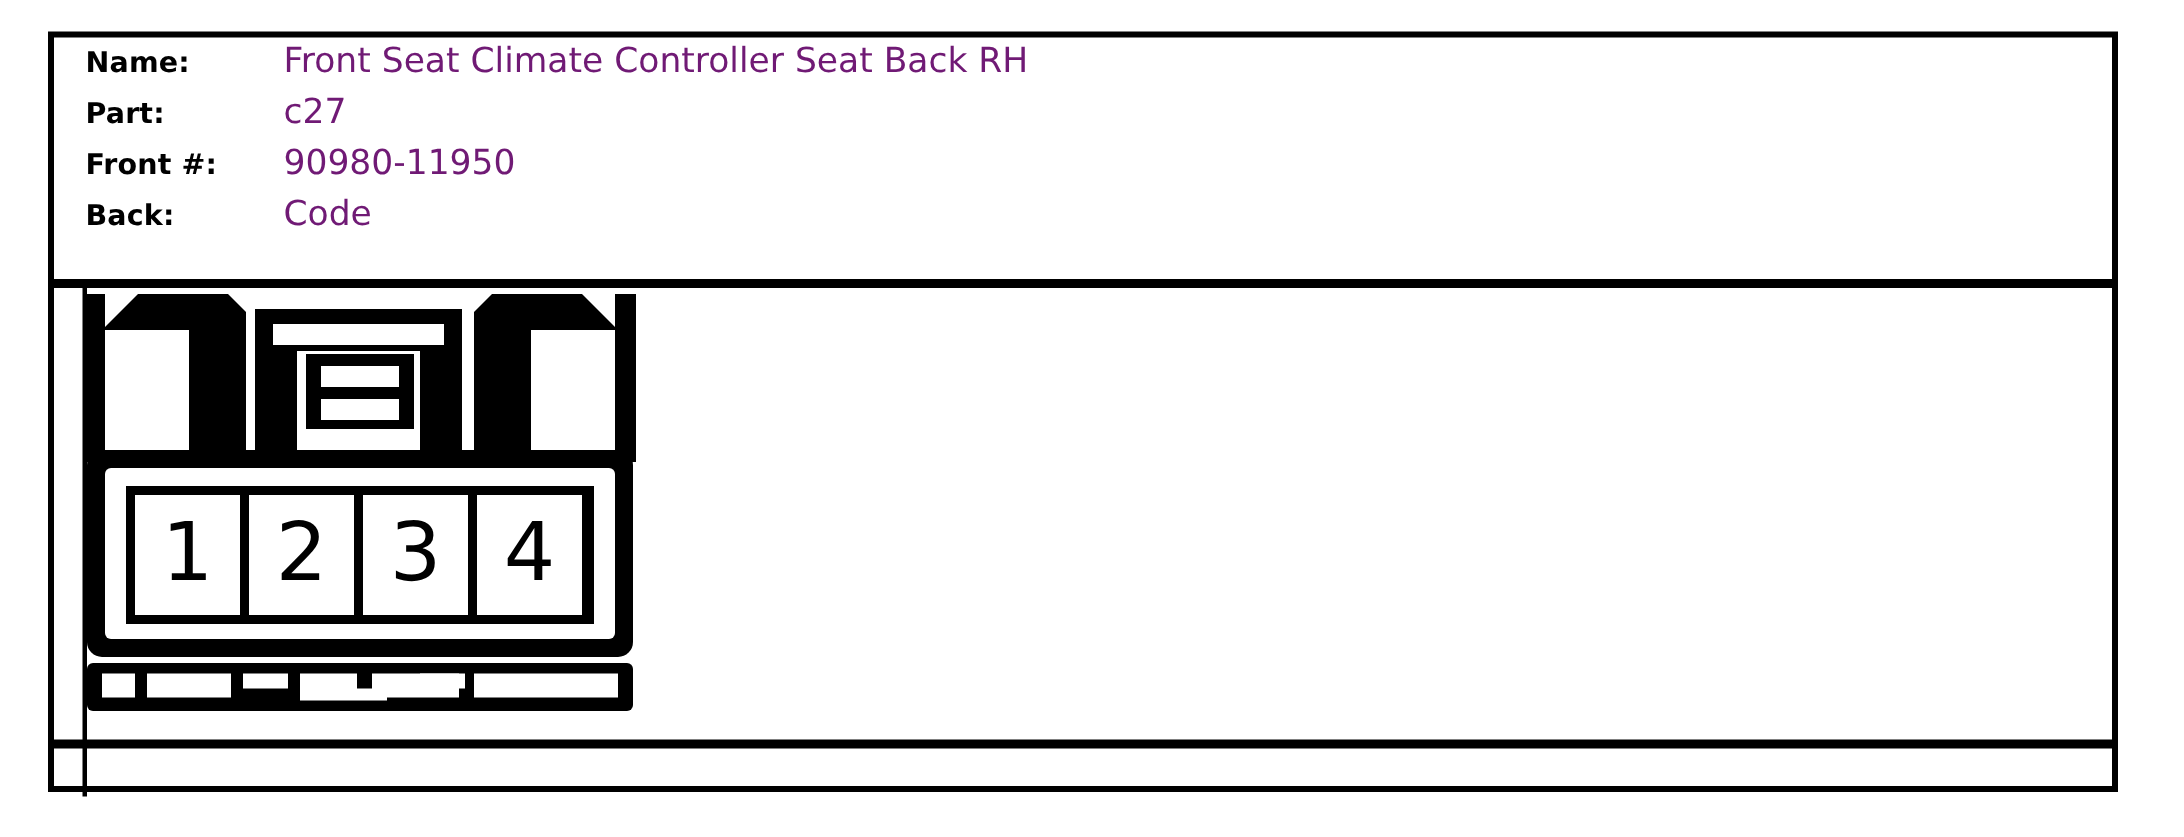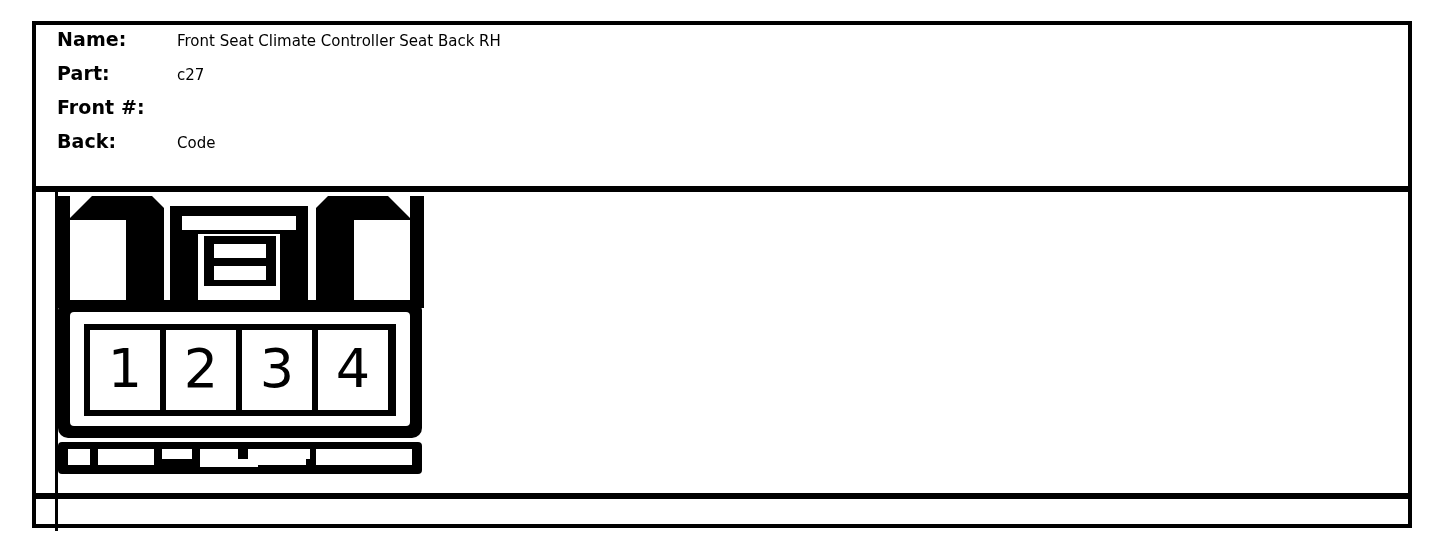--- a/index.html
+++ b/index.html
@@ -66,34 +66,35 @@
   .info {
     position: absolute;
     left: 57px;
     top: 28px;
     width: 1000px;
   }
   .info-row {
     display: flex;
     align-items: baseline;
     height: 34px;
+    gap: 12px;
   }
   .info-label {
     width: 120px;
     flex: 0 0 120px;
     font-size: 19px;
     font-weight: bold;
     color: #000000;
     letter-spacing: 0.1px;
     white-space: nowrap;
   }
   .info-value {
-    font-size: 15px;
+    font-size: 23px;
     font-weight: normal;
-    color: #000000;
+    color: #701a75;
     white-space: nowrap;
   }
 
   
   .connector-wrap {
     position: absolute;
     left: 52px;
     top: 188px;
     width: 376px;
     height: 292px;
@@ -127,20 +128,21 @@
       <span class="info-value">Front Seat Climate Controller Seat Back RH</span>
     </div>
 
     <div class="info-row">
       <span class="info-label">Part:</span>
       <span class="info-value">c27</span>
     </div>
 
     <div class="info-row">
       <span class="info-label">Front #:</span>
+      <span class="info-value">90980-11950</span>
     </div>
 
     <div class="info-row">
       <span class="info-label">Back:</span>
       <span class="info-value">Code</span>
     </div>
 
   </div>
 
   <div class="connector-wrap">

